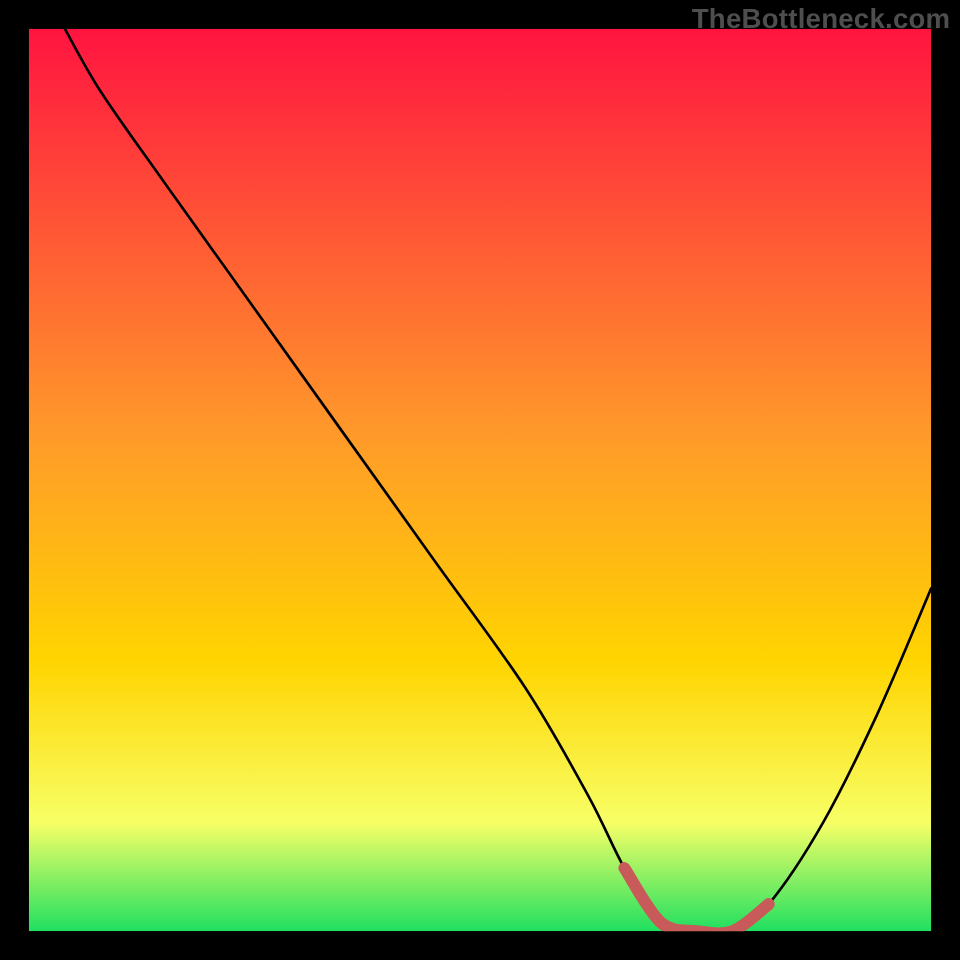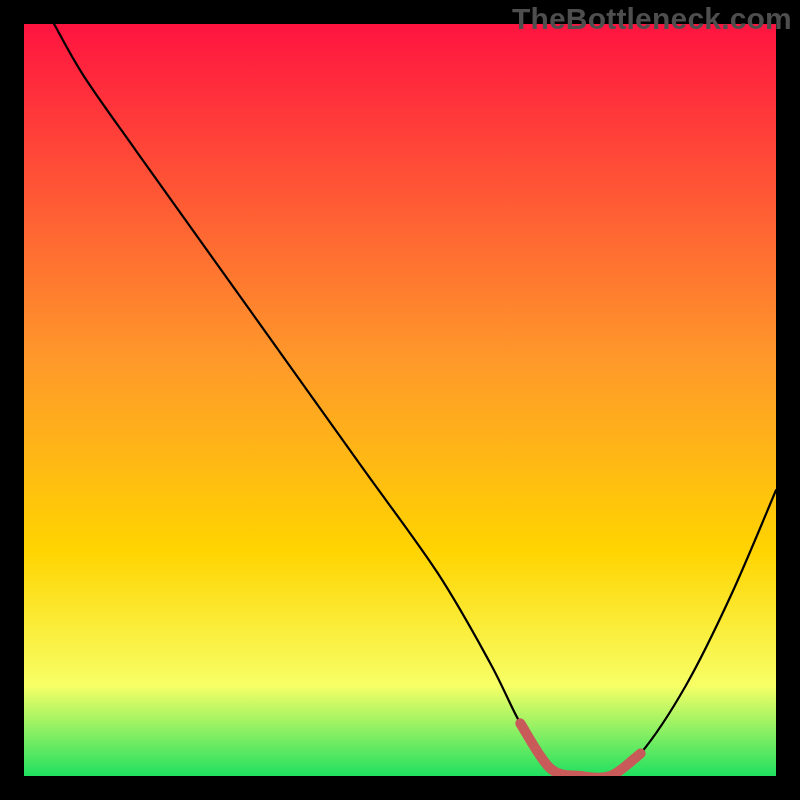--- a/index.html
+++ b/index.html
@@ -17,21 +17,21 @@
     top: 24px;
     width: 752px;
     height: 752px;
     background: #000000;
   }
   .watermark {
     position: absolute;
     top: 2px;
     right: 8px;
     color: #4e4e4e;
-    font-size: 30px;
+    font-size: 23px;
     font-weight: 700;
     letter-spacing: 0.2px;
     user-select: none;
   }
   svg {
     display: block;
   }
 </style>
 </head>
 <body>

